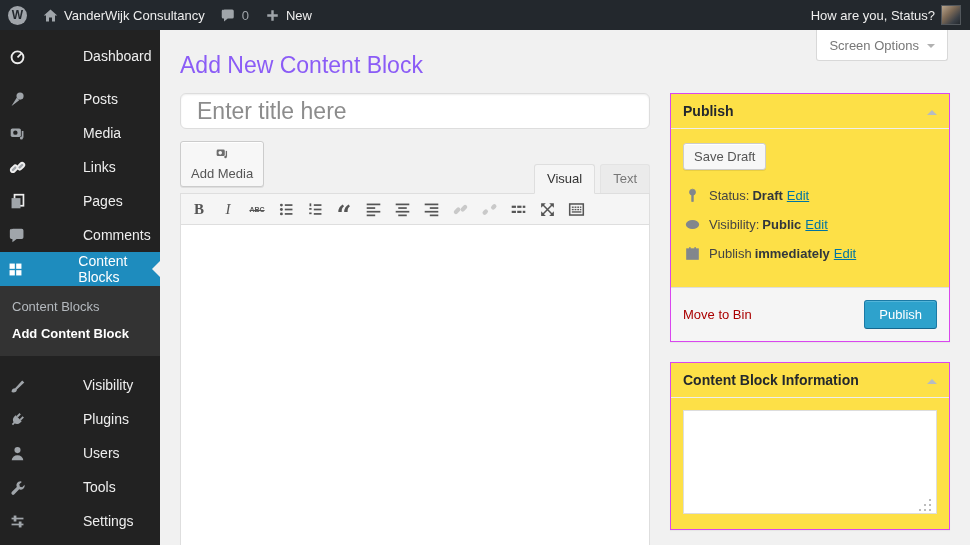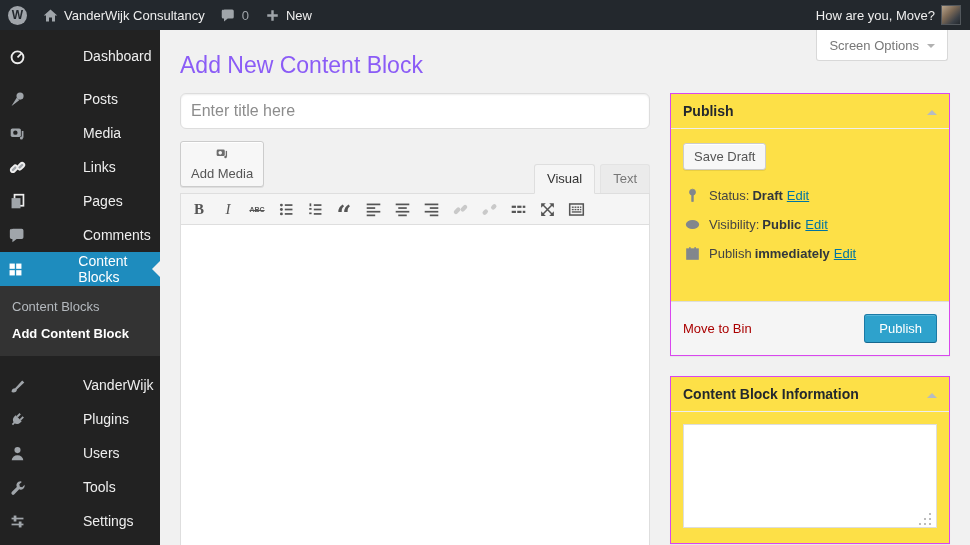--- a/index.html
+++ b/index.html
@@ -59,21 +59,21 @@
     padding:8px 12px 7px; color:#777; font-size:13px; display:flex; align-items:center; gap:8px; cursor:pointer;
     border-radius:0 0 3px 3px;
   }
   .caret-down { width:0; height:0; border:4px solid transparent; border-top-color:#b1b1b1; margin-top:4px; }
   .page-title { font-size:23px; font-weight:400; color:#8b5cf6; padding:22px 0 14px; }
   .columns { display:flex; gap:20px; align-items:flex-start; }
   .col-left { flex:1; min-width:0; }
   .col-right { flex:0 0 280px; width:280px; }
   
   .title-input {
-    width:100%; height:36px; padding:3px 10px; font-size:16px; font-family:"Liberation Sans",sans-serif;
+    width:100%; height:36px; padding:3px 16px; font-size:23px; font-family:"Liberation Sans",sans-serif;
     border:1px solid #ddd; background:#fff; color:#333; outline:none;
     box-shadow: inset 0 1px 2px rgba(0,0,0,0.07); border-radius:6px;
   }
   .title-input::placeholder { color:#8c8c8c; opacity:1; }
   .media-row { display:flex; justify-content:space-between; align-items:flex-end; margin-top:12px; }
   .button {
     display:inline-flex; align-items:center; gap:6px; background:#f7f7f7; border:1px solid #ccc;
     border-radius:3px; padding:5px 10px; font-size:13px; color:#555; cursor:pointer;
     box-shadow: inset 0 1px 0 #fff, 0 1px 0 rgba(0,0,0,.08); font-family:"Liberation Sans",sans-serif;flex-direction:column;
   }
@@ -112,21 +112,21 @@
   .toggle-up { width:0; height:0; border:5px solid transparent; border-bottom-color:#b6bcc2; margin-bottom:3px; }
   .pub-body { padding:6px 12px 2px; }
   .save-draft { margin:8px 0 4px; }
   .misc-row { display:flex; align-items:center; gap:9px; margin:14px 2px; font-size:13px; color:#444; }
   .misc-icon { width:15px; height:15px; fill:#82878c; stroke:#82878c; flex:0 0 15px; display:block; }
   .misc-text b { color:#32373c; }
   .edit-link { color:#0074a2; text-decoration:underline; cursor:pointer; margin-left:4px; }
   .sp { margin-right:3px; }
   .pub-footer {
     display:flex; justify-content:space-between; align-items:center;
-    background:#f5f5f5; border-top:1px solid #ddd; padding:12px 12px; margin-top:24px;
+    background:#f5f5f5; border-top:1px solid #ddd; padding:12px 12px; margin-top:10px;
   }
   .bin-link { color:#a00; cursor:pointer; text-decoration:none; }
   .button-primary {
     background:#2ea2cc; border:1px solid #1b7aa6; border-bottom-color:#15678e; color:#fff;
     border-radius:3px; padding:6px 14px; font-size:13px; cursor:pointer;
     box-shadow: inset 0 1px 0 rgba(120,200,230,.5); font-family:"Liberation Sans",sans-serif;
   }
   .info-body { padding:12px; position:relative; }
   .info-textarea {
     width:100%; height:104px; border:1px solid #ddd; resize:none; background:#fff;
@@ -156,21 +156,21 @@
       </svg>
     <span class="ab-count">0</span>
   </div>
   <div class="ab-item">
     <svg class="ab-icon" viewBox="0 0 20 20">
         <path d="M8.4 3 h3.2 v5.4 H17 v3.2 h-5.4 V17 H8.4 v-5.4 H3 V8.4 h5.4 z"></path>
       </svg>
     <span>New</span>
   </div>
   <div class="ab-right">
-    <span class="howdy">How are you, Move?</span>
+    <span class="howdy">How are you, Status?</span>
     <span class="avatar"></span>
   </div>
 </div>
 
 <div class="sidebar">
   <div class="mi">
     <span class="mi-iconbox">
         <svg class="mi-icon" viewBox="0 0 20 20">
           <circle cx="10" cy="11" r="7" fill="none" stroke="currentColor" stroke-width="2.2"></circle>
           <path d="M10 11 L14.5 6.5" stroke="currentColor" stroke-width="2" fill="none"></path>
@@ -241,21 +241,21 @@
     <div class="smi">Content Blocks</div>
     <div class="smi current">Add Content Block</div>
   </div>
   <div class="sep"></div>
   <div class="mi">
     <span class="mi-iconbox">
         <svg class="mi-icon" viewBox="0 0 20 20">
           <path d="M3 17.5 c0-3.2 2-4.3 4.2-4.3 L15.5 4 18 6.5 9.3 14.6 c0 2.2-1.5 3.6-4.4 3.6 z"></path>
         </svg>
       </span>
-    <span>VanderWijk</span>
+    <span>Visibility</span>
   </div>
   <div class="mi">
     <span class="mi-iconbox">
         <svg class="mi-icon" viewBox="0 0 20 20" transform="rotate(45 0 0)">
           <path d="M5 8 h10 v2.6 a5 5 0 0 1 -10 0 z"></path>
           <rect x="6.3" y="3" width="2.2" height="5"></rect>
           <rect x="11.5" y="3" width="2.2" height="5"></rect>
           <rect x="9" y="14.5" width="2" height="4"></rect>
         </svg>
       </span>

